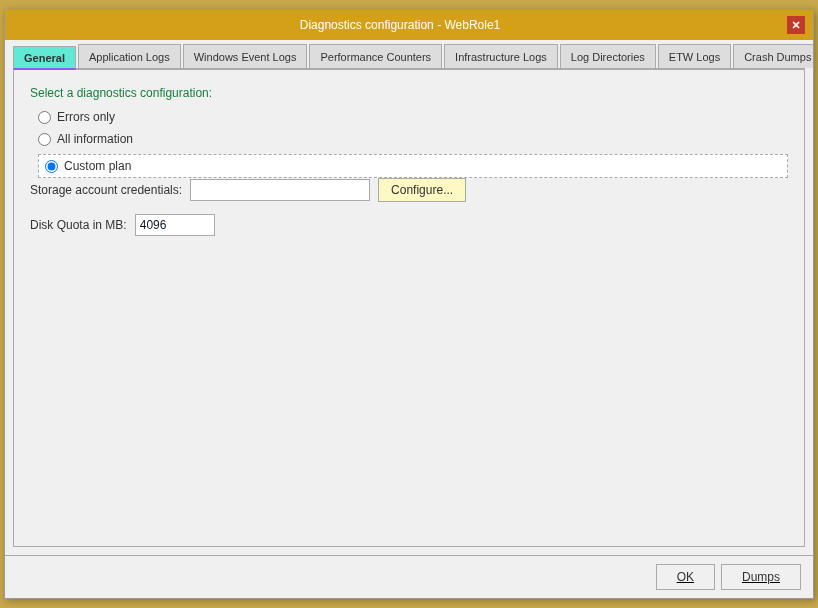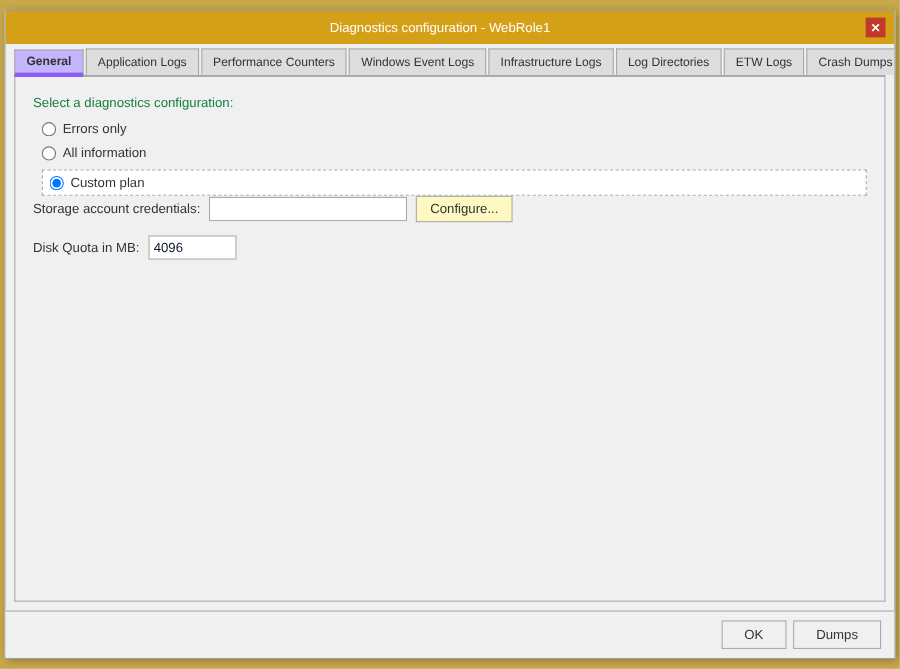--- a/index.html
+++ b/index.html
@@ -88,22 +88,22 @@
       font-size: 11px;
       color: #333;
       margin-right: 2px;
       white-space: nowrap;
       min-height: 24px;
       display: flex;
       align-items: center;
     }
 
     .tab.active {
-      background: #c4b5fd;
-      border-bottom: 4px solid #8b5cf6;
+      background: #5eead4;
+      border-bottom: 2px solid #8b5cf6;
       margin-bottom: -2px;
       font-weight: bold;
       z-index: 1;
       align-items: center;
     }
 
     .tab-content {
       flex: 1;
       background: #f0f0f0;
       border: 1px solid #aaa;
@@ -190,20 +190,21 @@
     }
 
     .bottom-bar {
       display: flex;
       justify-content: flex-end;
       gap: 6px;
       padding: 8px 12px;
       border-top: 1px solid #aaa;
       background: #f0f0f0;
       flex-shrink: 0;
+      text-decoration: underline;
     }
 
     .bottom-btn {
       padding: 4px 20px;
       border: 1px solid #aaa;
       background: #f0f0f0;
       cursor: pointer;
       font-size: 12px;
       color: #333;
       height: 26px;
@@ -222,24 +223,24 @@
   <div class="dialog-body">
 
     <div class="tab-bar">
       <div class="tab active">
         <span>General</span>
       </div>
       <div class="tab">
         <span>Application Logs</span>
       </div>
       <div class="tab">
+        <span>Windows Event Logs</span>
+      </div>
+      <div class="tab">
         <span>Performance Counters</span>
-      </div>
-      <div class="tab">
-        <span>Windows Event Logs</span>
       </div>
       <div class="tab">
         <span>Infrastructure Logs</span>
       </div>
       <div class="tab">
         <span>Log Directories</span>
       </div>
       <div class="tab">
         <span>ETW Logs</span>
       </div>

